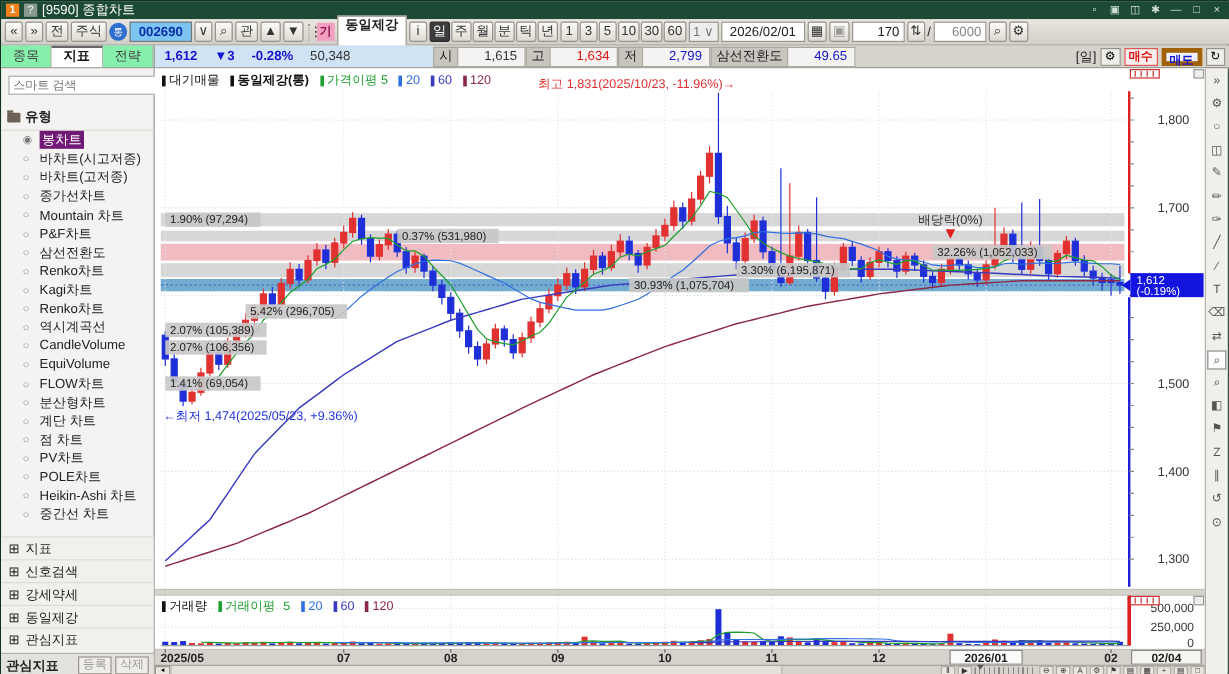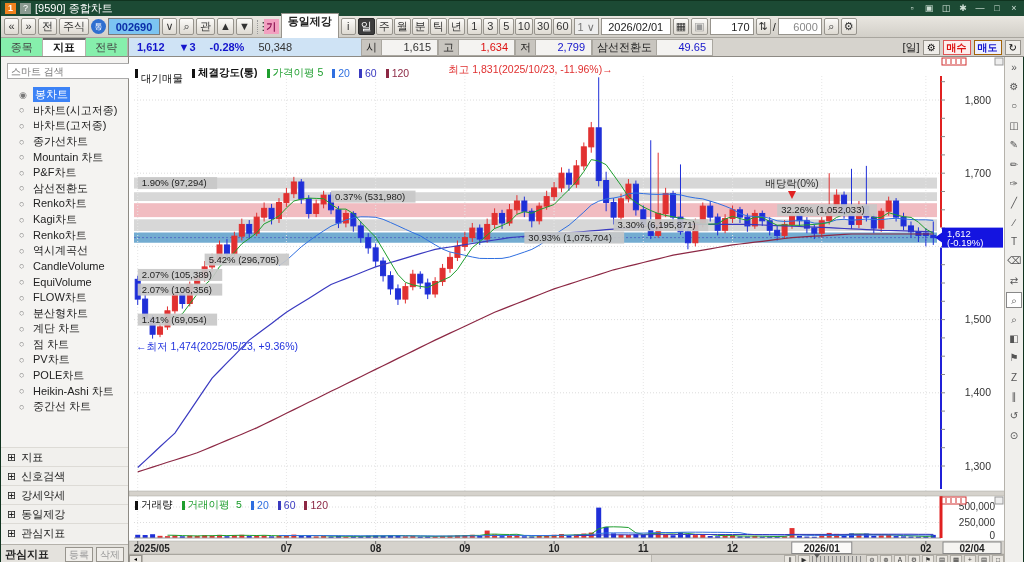--- a/index.html
+++ b/index.html
@@ -32,34 +32,34 @@
   .tab.active { background:#fff; font-weight:bold; color:#111; border-top:2px solid #666; line-height:15px; }
   .price-cluster { display:flex; align-items:center; background:#cfe3f5; padding:0 8px; gap:14px; width:232px; }
   .pc-b { font-weight:bold; }
   .blue { color:#1414cc; } .red { color:#dd1111; } .gray { color:#333; }
   .kv { display:flex; align-items:center; }
   .kv .k { background:#c8c5bf; border:1px solid #aaa7a0; padding:0 4px; line-height:15px; color:#222; }
   .kv .v { width:56px; text-align:right; padding:0 6px; background:#f4f3f1; border:1px solid #aaa7a0; border-left:none; line-height:15px; }
   .info-right { margin-left:auto; display:flex; align-items:center; gap:3px; padding-right:4px; }
   .mini-btn { border:1px solid #97948d; background:#efede9; height:15px; padding:0 3px; line-height:14px; font-size:10px; }
   .buy { color:#dd1111; border:1px solid #dd5555; background:#fdeeee; font-weight:bold; }
-  .sell { color:#1414cc; border:1px solid #a16207; background:#eef0fd; font-weight:bold; }
+  .sell { color:#1414cc; border:4px solid #a16207; background:#eef0fd; font-weight:bold; }
   
   .sidebar { position:absolute; left:0; top:56px; width:128px; height:506px; background:#f4f3f1; border-right:1px solid #8d8a84; }
   .search-row { display:flex; gap:2px; padding:6px; }
   .search-input { flex:1; height:16px; border:1px solid #aaa; background:#fff; font-size:10px; padding:0 3px; color:#999; }
   .sq-btn { width:16px; height:16px; border:1px solid #aaa; background:#e9e7e3; font-size:10px; line-height:14px; text-align:center; }
   .tree { padding:2px 0; }
   .tree-folder { display:flex; align-items:center; gap:4px; padding:3px 5px; border-bottom:1px solid #dddbd6; font-weight:bold; }
   .folder-ic { width:11px; height:8px; background:#6b6255; border-radius:1px; position:relative; }
   .folder-ic::before { content:""; position:absolute; left:0; top:-2px; width:5px; height:2px; background:#6b6255; }
   .tree-root { padding:3px 4px 2px 8px; color:#333; }
   .tree-item { display:flex; align-items:center; gap:4px; padding:0 2px 0 18px; height:15.6px; color:#222; cursor:default; }
   .radio { font-size:9px; color:#777; width:10px; }
-  .tree-item.sel .lbl { background:#3b82f6; color:#fff; padding:0 2px; }
+  .tree-item.sel .lbl { background:#701a75; color:#fff; padding:0 2px; }
   .sections { position:absolute; left:0; top:390px; width:127px; }
   .section-row { display:flex; gap:5px; align-items:center; height:19px; padding:0 6px; border-top:1px solid #dddbd6; background:#f1f0ed; }
   .side-footer { position:absolute; left:0; bottom:0; width:127px; height:19px; background:#e4e2dd; border-top:1px solid #b5b2ab; display:flex; align-items:center; padding:0 4px; gap:3px; }
   .side-footer .flabel { font-weight:bold; margin-right:auto; }
   .dis { color:#999; }
   
   .chartwrap { position:absolute; left:128px; top:56px; width:877px; height:497px; background:#fff; }
   .legend { position:absolute; display:flex; gap:9px; align-items:center; font-size:10.5px; background:rgba(255,255,255,.0); }
   .lg-item { display:flex; gap:3px; align-items:center; }
   .lg-mark { width:3px; height:9px; display:inline-block; }
@@ -181,20 +181,24 @@
     </div>
   </div>
 
   <div class="sidebar">
     <div class="search-row">
       <input class="search-input" placeholder="스마트 검색" style="">
       <button class="sq-btn">⌕</button>
       <button class="sq-btn">»</button>
     </div>
     <div class="tree">
+      <div class="tree-folder">
+        <span class="folder-ic"></span>
+        <span>유형</span>
+      </div>
       <div id="chart-type-list">
           <div class="tree-item sel">
             <span class="radio">◉</span>
             <span class="lbl">봉차트</span>
           </div>
           <div class="tree-item">
             <span class="radio">○</span>
             <span class="lbl">바차트(시고저종)</span>
           </div>
           <div class="tree-item">
@@ -809,25 +813,25 @@
         <rect x="662.7546296296297" y="485" width="60" height="11.5" fill="#fbfaf8" stroke="#888"></rect>
         <text x="692.7546296296297" y="494.5" font-size="10" fill="#222" text-anchor="middle" font-weight="bold">2026/01</text>
         <line x1="796.8472222222223" y1="484" x2="796.8472222222223" y2="487" stroke="#666"></line>
         <text x="796.8472222222223" y="494.5" font-size="10" fill="#222" text-anchor="middle" font-weight="bold">02</text>
         <rect x="814" y="485" width="58" height="11.5" fill="#f5f4f1" stroke="#888"></rect>
         <text x="843" y="494.5" font-size="10" fill="#222" text-anchor="middle" font-weight="bold">02/04</text>
       </svg>
     <div class="legend" id="price-legend" style="left:6px;top:3px">
         <span class="lg-item">
           <span class="lg-mark" style="background: rgb(17, 17, 17);"></span>
-          <span style="color: rgb(17, 17, 17); margin-top: 12px;">대기매물</span>
+          <span style="color: rgb(17, 17, 17);">대기매물</span>
         </span>
         <span class="lg-item">
           <span class="lg-mark" style="background: rgb(17, 17, 17);"></span>
-          <span style="color: rgb(17, 17, 17); font-weight: bold;">체결강도(통)</span>
+          <span style="color: rgb(17, 17, 17); font-weight: bold;">동일제강(통)</span>
         </span>
         <span class="lg-item">
           <span class="lg-mark" style="background: rgb(30, 158, 46);"></span>
           <span style="color: rgb(30, 158, 46);">가격이평 5</span>
         </span>
         <span class="lg-item">
           <span class="lg-mark" style="background: rgb(47, 111, 224);"></span>
           <span style="color: rgb(47, 111, 224);">20</span>
         </span>
         <span class="lg-item">

